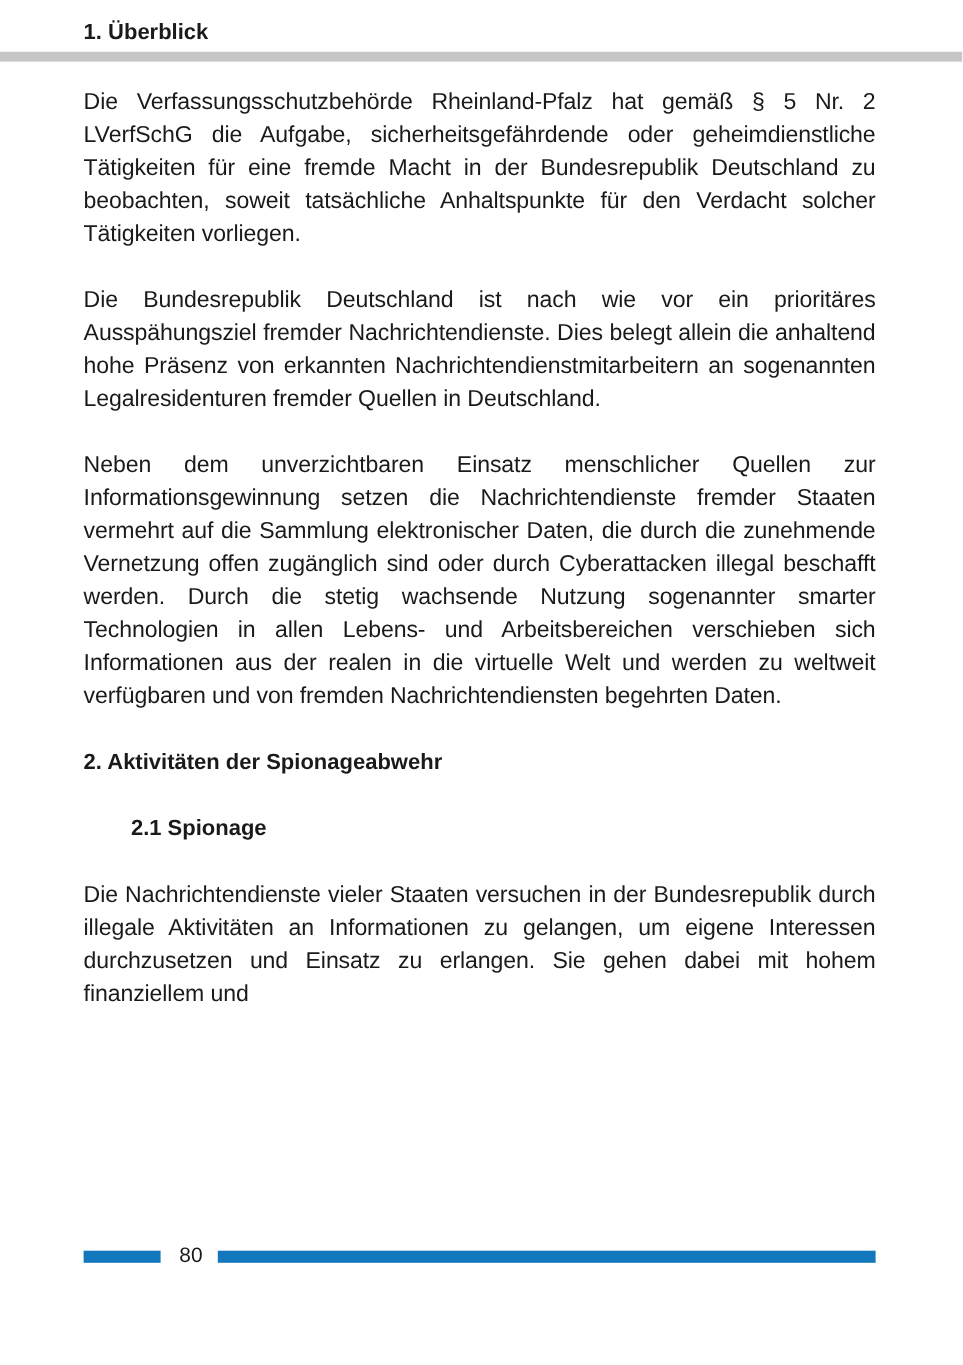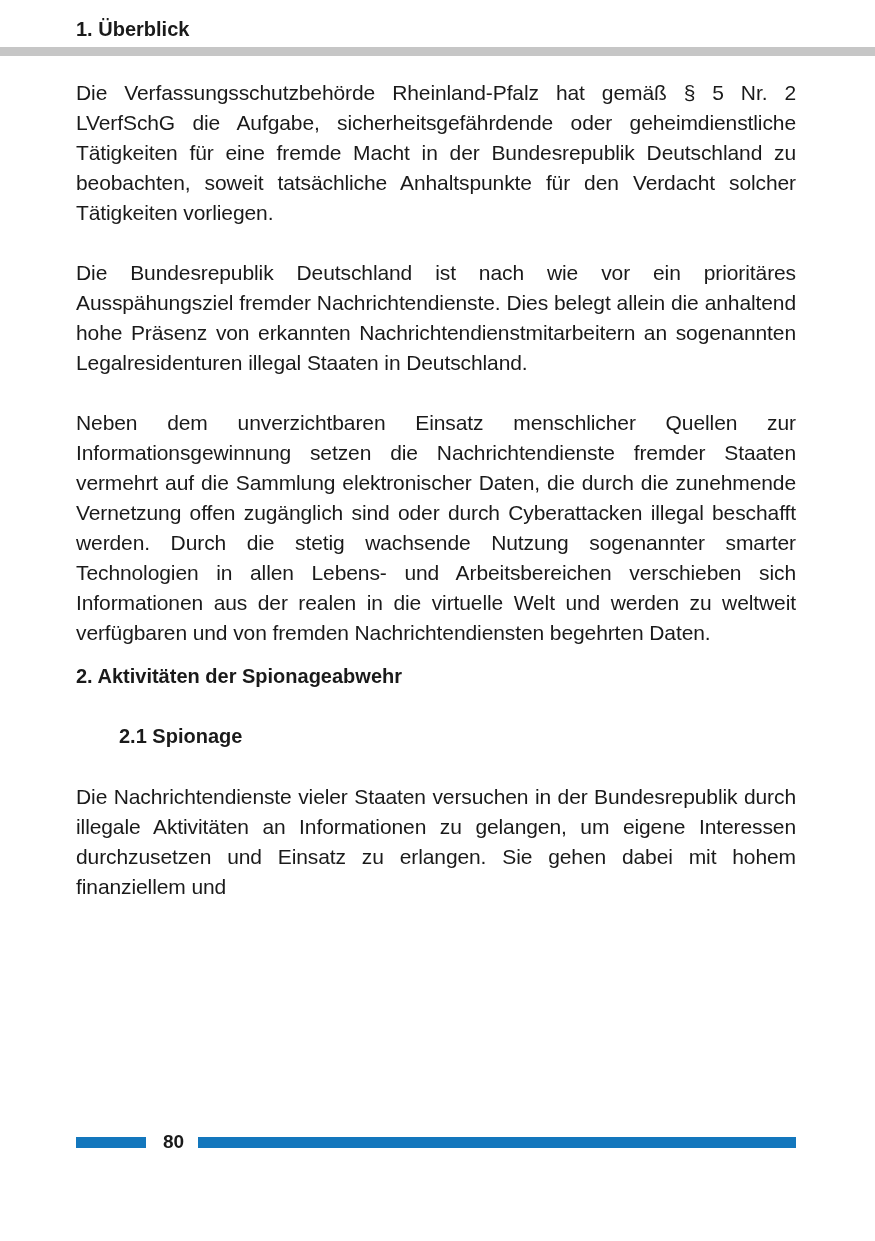--- a/index.html
+++ b/index.html
@@ -37,21 +37,21 @@
     font-weight: 700;
     letter-spacing: -0.2px;
   }
   h2.section-heading {
     margin-top: 16px;
     font-size: 20px;
     line-height: 26px;
     font-weight: 700;
   }
   h2.section-heading.later {
-    margin-top: 15px;
+    margin-top: 32px;
   }
   h3.subsection-heading {
     margin-top: 34px;
     font-size: 20px;
     line-height: 26px;
     font-weight: 700;
     margin-left: 43px;
   }
   p.body-text {
     margin-top: 36px;
@@ -77,21 +77,21 @@
     display: flex;
     align-items: center;
   }
   .footer-rule-left {
     width: 70px;
     height: 11px;
   }
   .footer-page-number {
     font-size: 19px;
     line-height: 12px;
-    font-weight: 700;
+    font-weight: 400;
     color: #1a1a1a;
     margin: 0 14px 0 17px;
   }
   .footer-rule-right {
     flex: 1;
     height: 11px;
   }
 </style>
 </head>
 <body>
@@ -101,21 +101,21 @@
   <div class="top-bar" style="background: rgb(198, 198, 198);"></div>
 
   <div class="content">
 
 
     <h2 class="section-heading">1. Überblick</h2>
 
     <p class="body-text">Die Verfassungsschutzbehörde Rheinland-Pfalz hat gemäß § 5 Nr. 2 LVerfSchG die Aufgabe, sicherheitsgefährdende oder geheimdienstliche Tätigkeiten für eine fremde Macht in der Bundesrepublik Deutschland zu beobachten, soweit tatsächliche Anhaltspunkte für den Verdacht solcher Tätigkeiten vorliegen.</p>
 
 
-    <p class="body-text">Die Bundesrepublik Deutschland ist nach wie vor ein prioritäres Ausspähungsziel fremder Nachrichtendienste. Dies belegt allein die anhaltend hohe Präsenz von erkannten Nachrichtendienstmitarbeitern an sogenannten Legalresidenturen illegal Staaten in Deutschland.</p>
+    <p class="body-text">Die Bundesrepublik Deutschland ist nach wie vor ein prioritäres Ausspähungsziel fremder Nachrichtendienste. Dies belegt allein die anhaltend hohe Präsenz von erkannten Nachrichtendienstmitarbeitern an sogenannten Legalresidenturen fremder Quellen in Deutschland.</p>
 
     <p class="body-text">Neben dem unverzichtbaren Einsatz menschlicher Quellen zur Informationsgewinnung setzen die Nachrichtendienste fremder Staaten vermehrt auf die Sammlung elektronischer Daten, die durch die zunehmende Vernetzung offen zugänglich sind oder durch Cyberattacken illegal beschafft werden. Durch die stetig wachsende Nutzung sogenannter smarter Technologien in allen Lebens- und Arbeitsbereichen verschieben sich Informationen aus der realen in die virtuelle Welt und werden zu weltweit verfügbaren und von fremden Nachrichtendiensten begehrten Daten.</p>
 
     <h2 class="section-heading later">2. Aktivitäten der Spionageabwehr</h2>
 
     <h3 class="subsection-heading">2.1 Spionage</h3>
 
     <p class="body-text after-heading">Die Nachrichtendienste vieler Staaten versuchen in der Bundesrepublik durch illegale Aktivitäten an Informationen zu gelangen, um eigene Interessen durchzusetzen und Einsatz zu erlangen. Sie gehen dabei mit hohem finanziellem und</p>
 
   </div>

